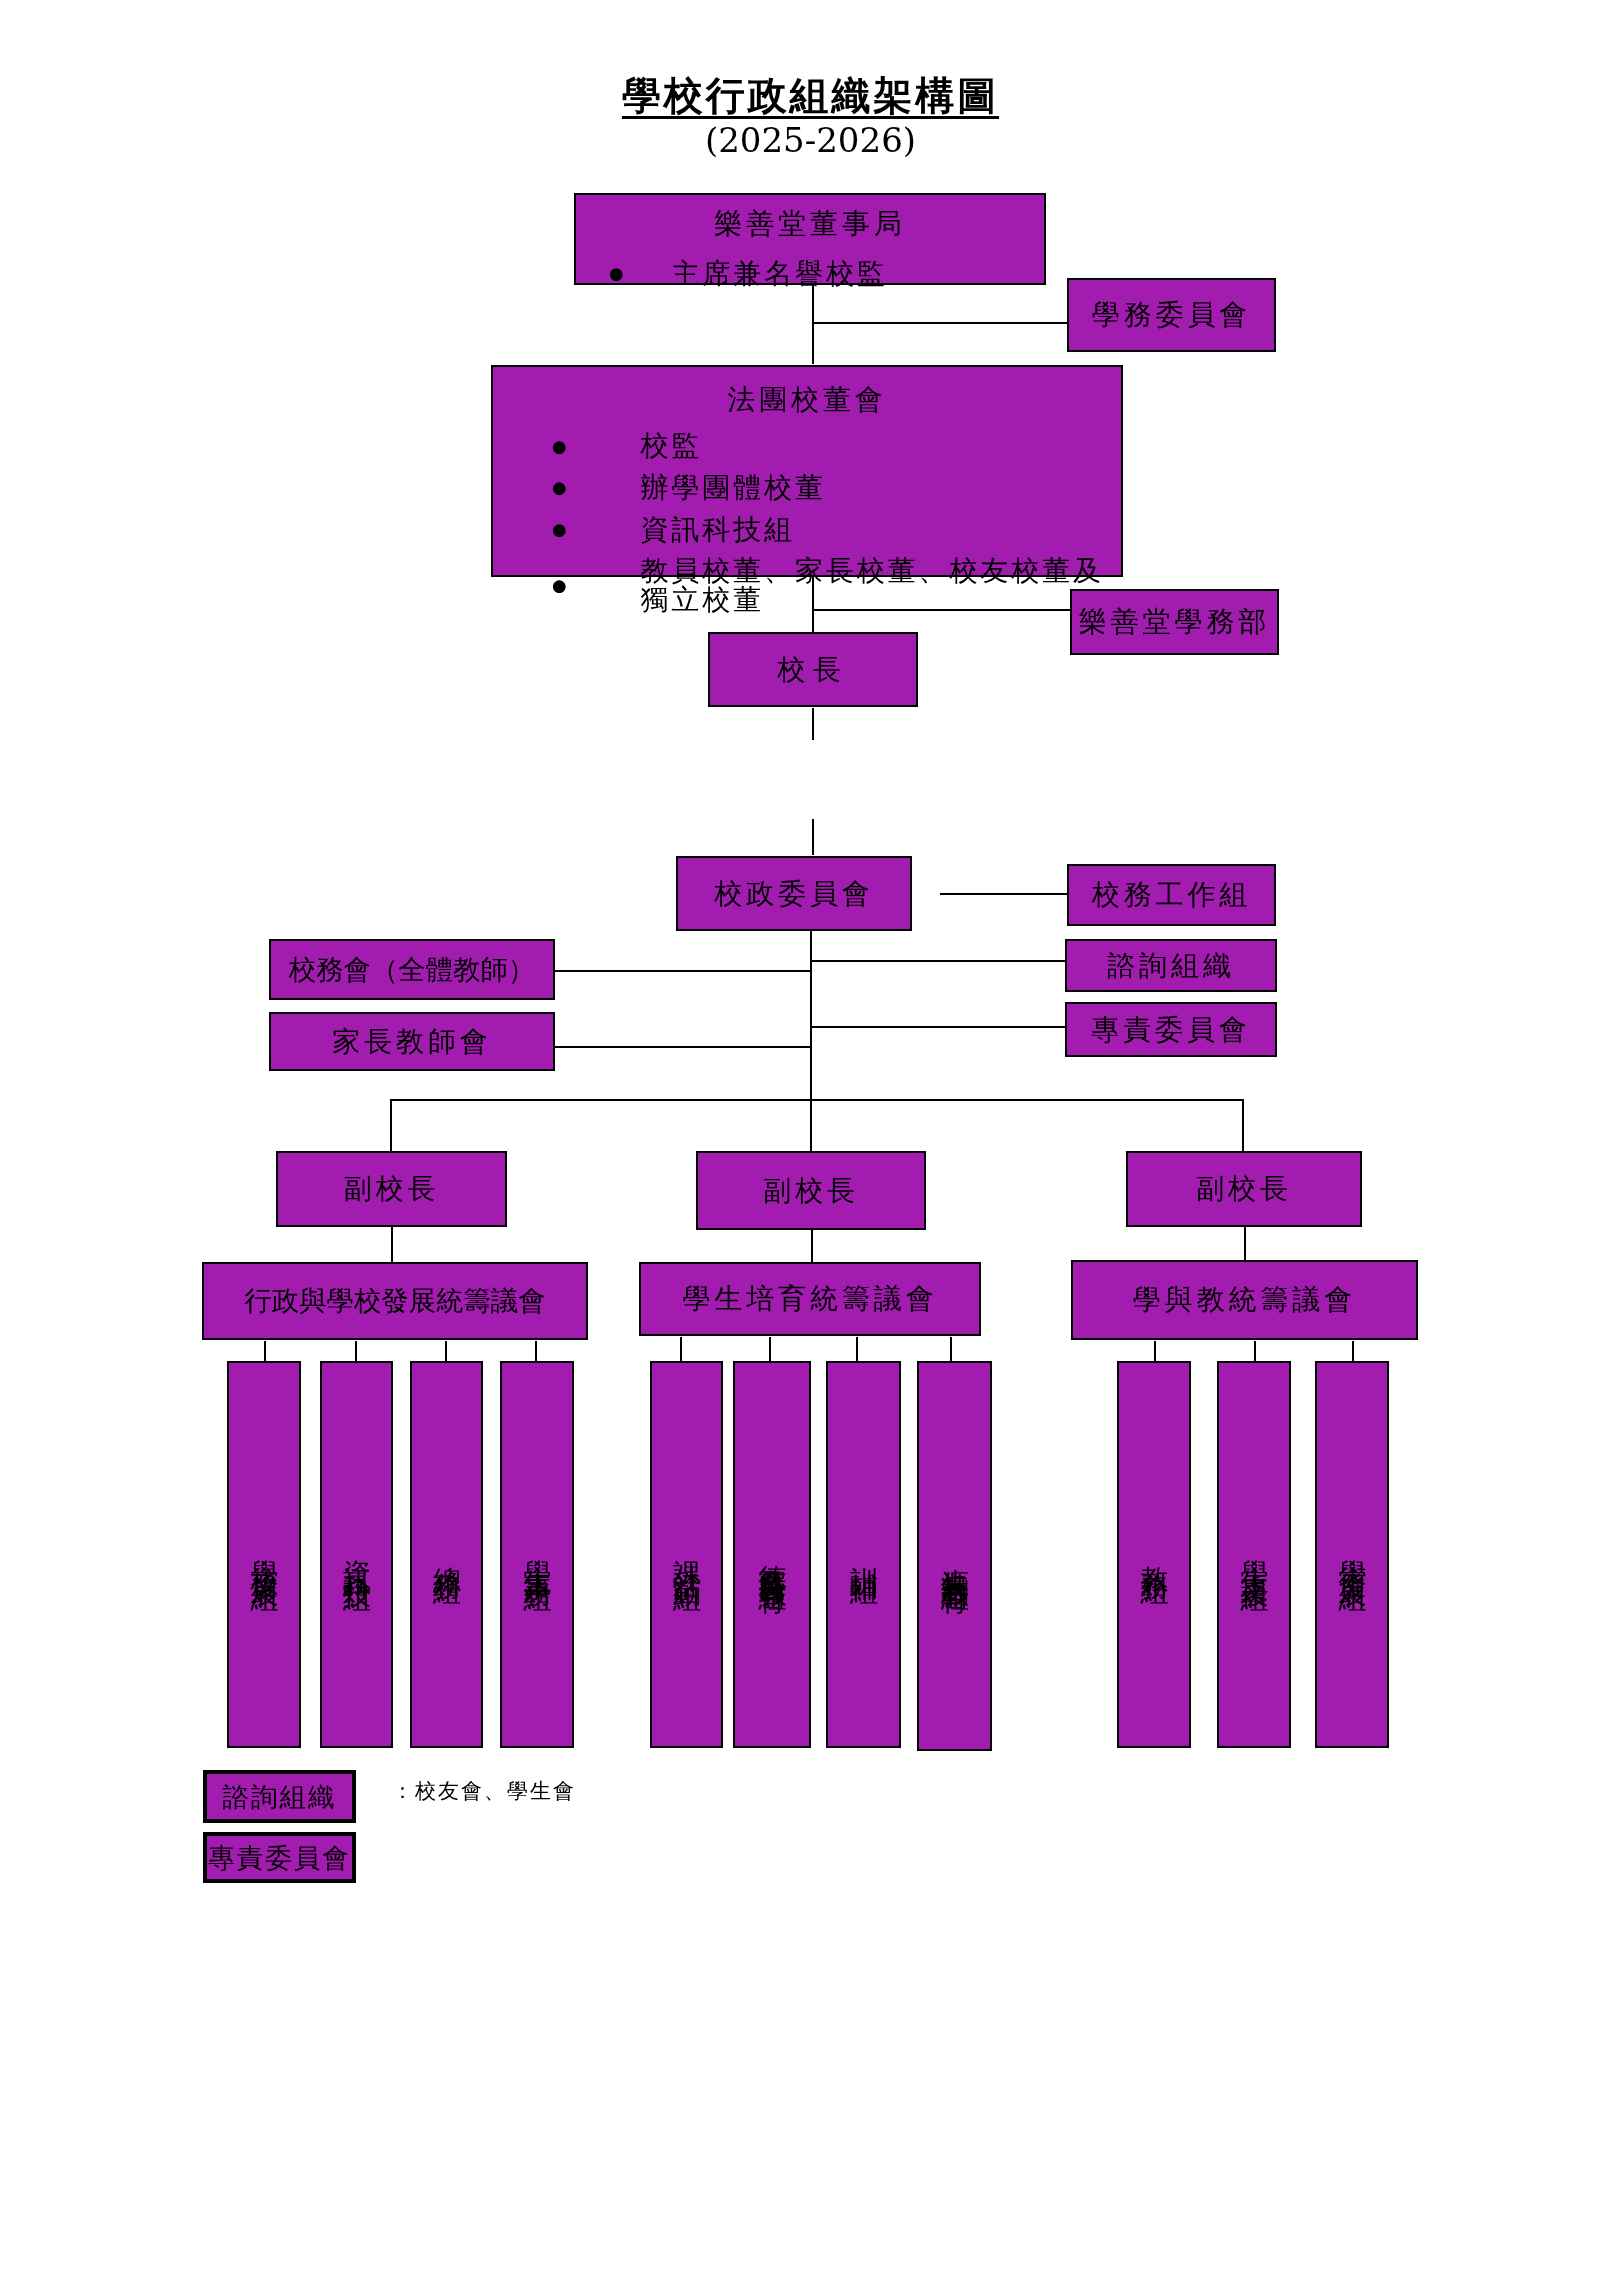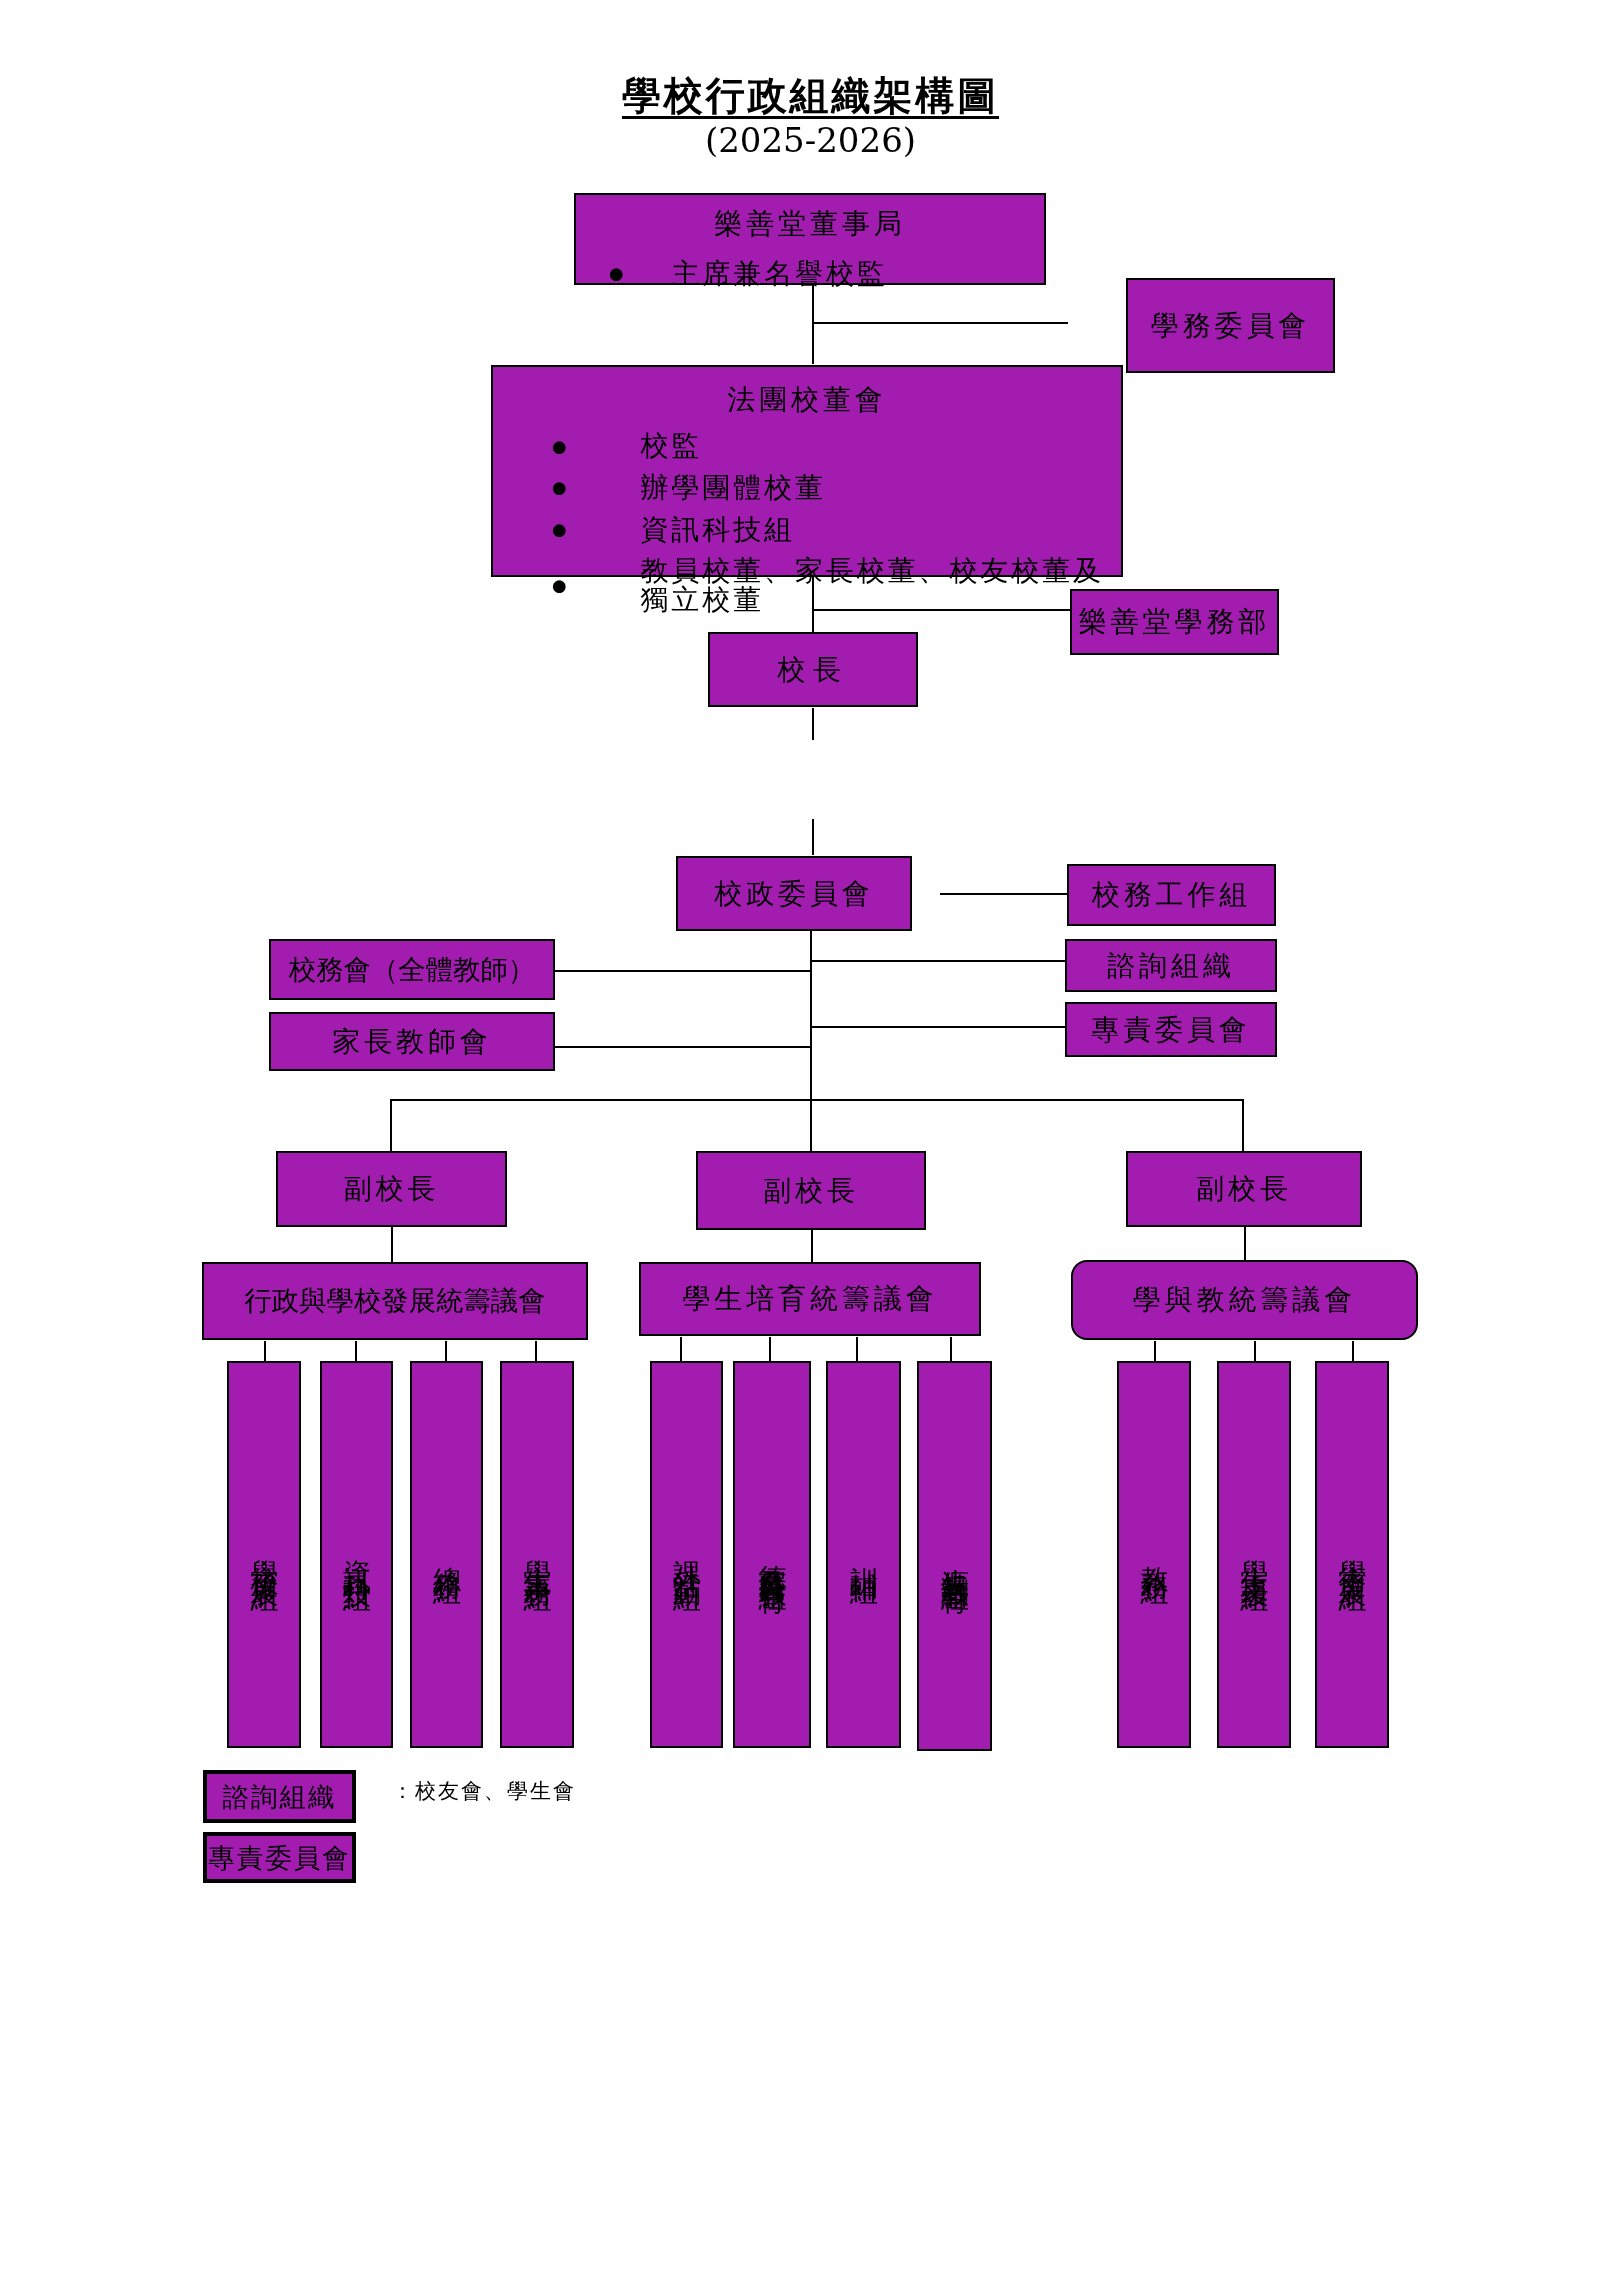--- a/index.html
+++ b/index.html
@@ -68,21 +68,21 @@
   <div class="vl" style="left:1352px;top:1341px;height:20.6px;"></div>
 
   <div class="box board" style="left:574px;top:193px;width:472px;height:92px;">
     <div class="board-title">樂善堂董事局</div>
     <div class="bullet-row">
       <span class="bullet">●</span>
       <span>主席兼名譽校監</span>
     </div>
   </div>
 
-  <div class="box cbox" style="left:1126px;top:278px;width:209px;height:95px;">學務委員會</div>
+  <div class="box cbox" style="left:1067px;top:278px;width:209px;height:74px;">學務委員會</div>
 
   <div class="box imc" style="left:491px;top:365px;width:632px;height:212px;">
     <div class="imc-title">法團校董會</div>
     <div class="bullet-row">
       <span class="bullet">●</span>
       <span>校監</span>
     </div>
     <div class="bullet-row">
       <span class="bullet">●</span>
       <span>辦學團體校董</span>
@@ -113,21 +113,21 @@
   <div class="box cbox" style="left:269px;top:1012px;width:286px;height:59px;">家長教師會</div>
 
   <div class="box cbox" style="left:1065px;top:1002px;width:212px;height:55px;">專責委員會</div>
 
   <div class="box cbox" style="left:276px;top:1151px;width:231px;height:76px;">副校長</div>
   <div class="box cbox" style="left:696px;top:1151px;width:230px;height:79px;">副校長</div>
   <div class="box cbox" style="left:1126px;top:1151px;width:236px;height:76px;">副校長</div>
 
   <div class="box cbox tight" style="left:202px;top:1262px;width:386px;height:78px;">行政與學校發展統籌議會</div>
   <div class="box cbox" style="left:639px;top:1262px;width:342px;height:74px;">學生培育統籌議會</div>
-  <div class="box cbox" style="left:1071px;top:1260px;width:347px;height:80px;border-radius:16px;">學與教統籌議會</div>
+  <div class="box cbox" style="left:1071px;top:1260px;width:347px;height:80px;">學與教統籌議會</div>
 
   <div class="box vbox" style="left:227px;top:1361px;width:74px;height:387px;">學校發展組</div>
   <div class="box vbox" style="left:320px;top:1361px;width:73px;height:387px;">資訊科技組</div>
   <div class="box vbox" style="left:410px;top:1361px;width:73px;height:387px;">總務組</div>
   <div class="box vbox" style="left:500px;top:1361px;width:74px;height:387px;">學生事務組</div>
 
   <div class="box vbox" style="left:650px;top:1361px;width:73px;height:387px;">課外活動組</div>
   <div class="box vbox" style="left:733px;top:1361px;width:78px;height:387px;letter-spacing:2.9px;">德育及公民教育組</div>
   <div class="box vbox" style="left:826px;top:1361px;width:75px;height:387px;">訓輔組</div>
   <div class="box vbox" style="left:917px;top:1361px;width:75px;height:390px;letter-spacing:2.9px;">生涯規劃教育組</div>

